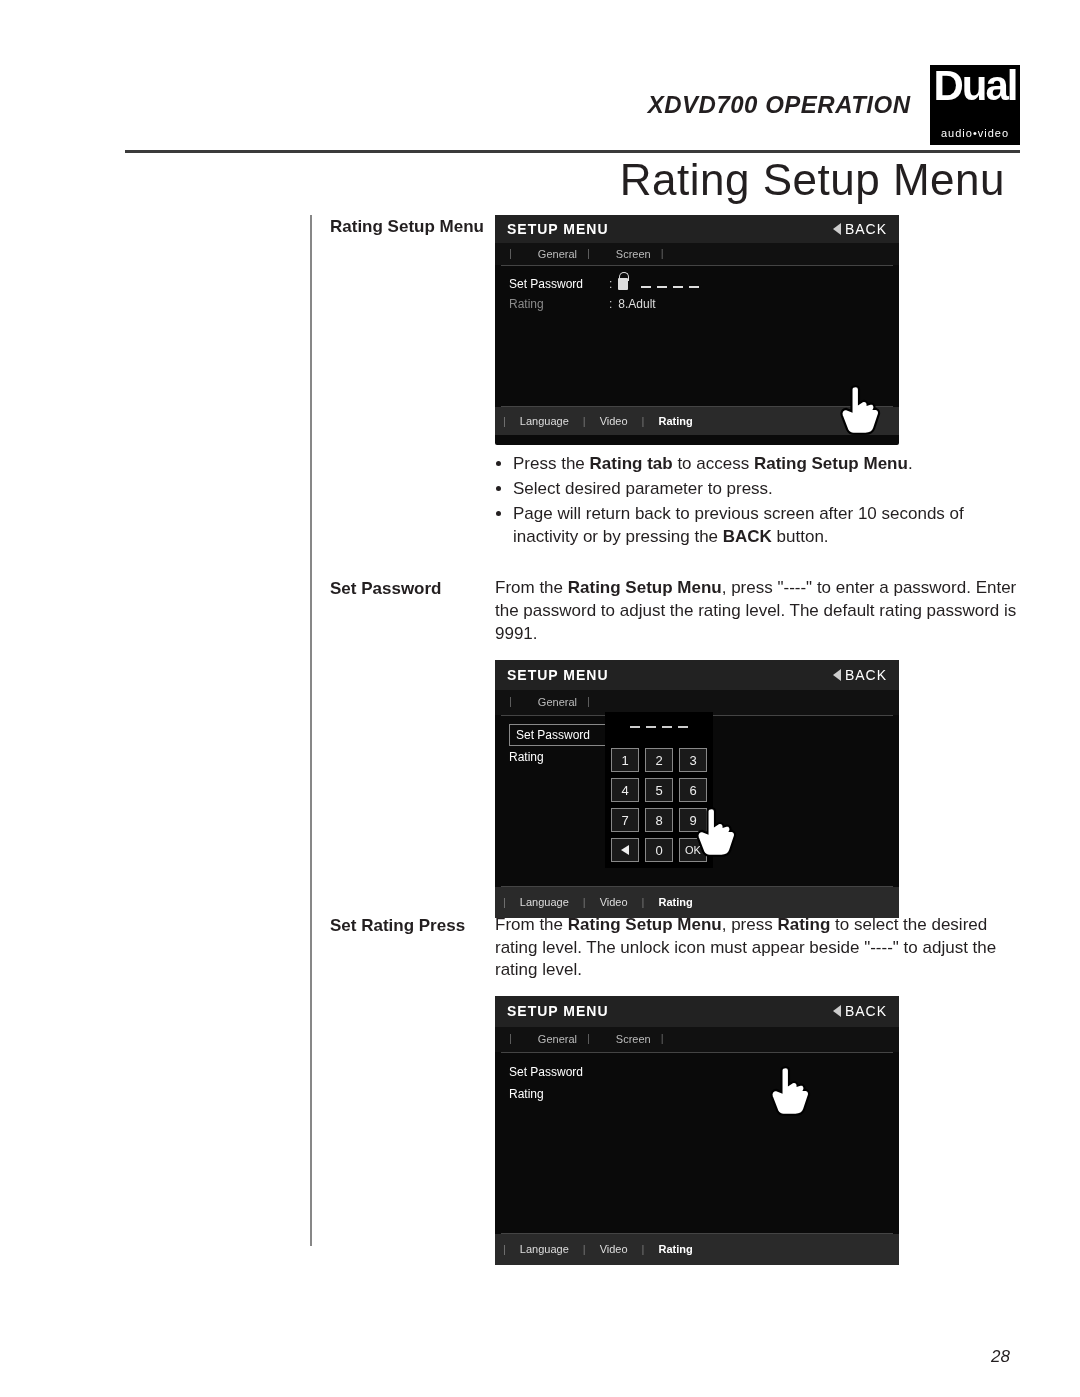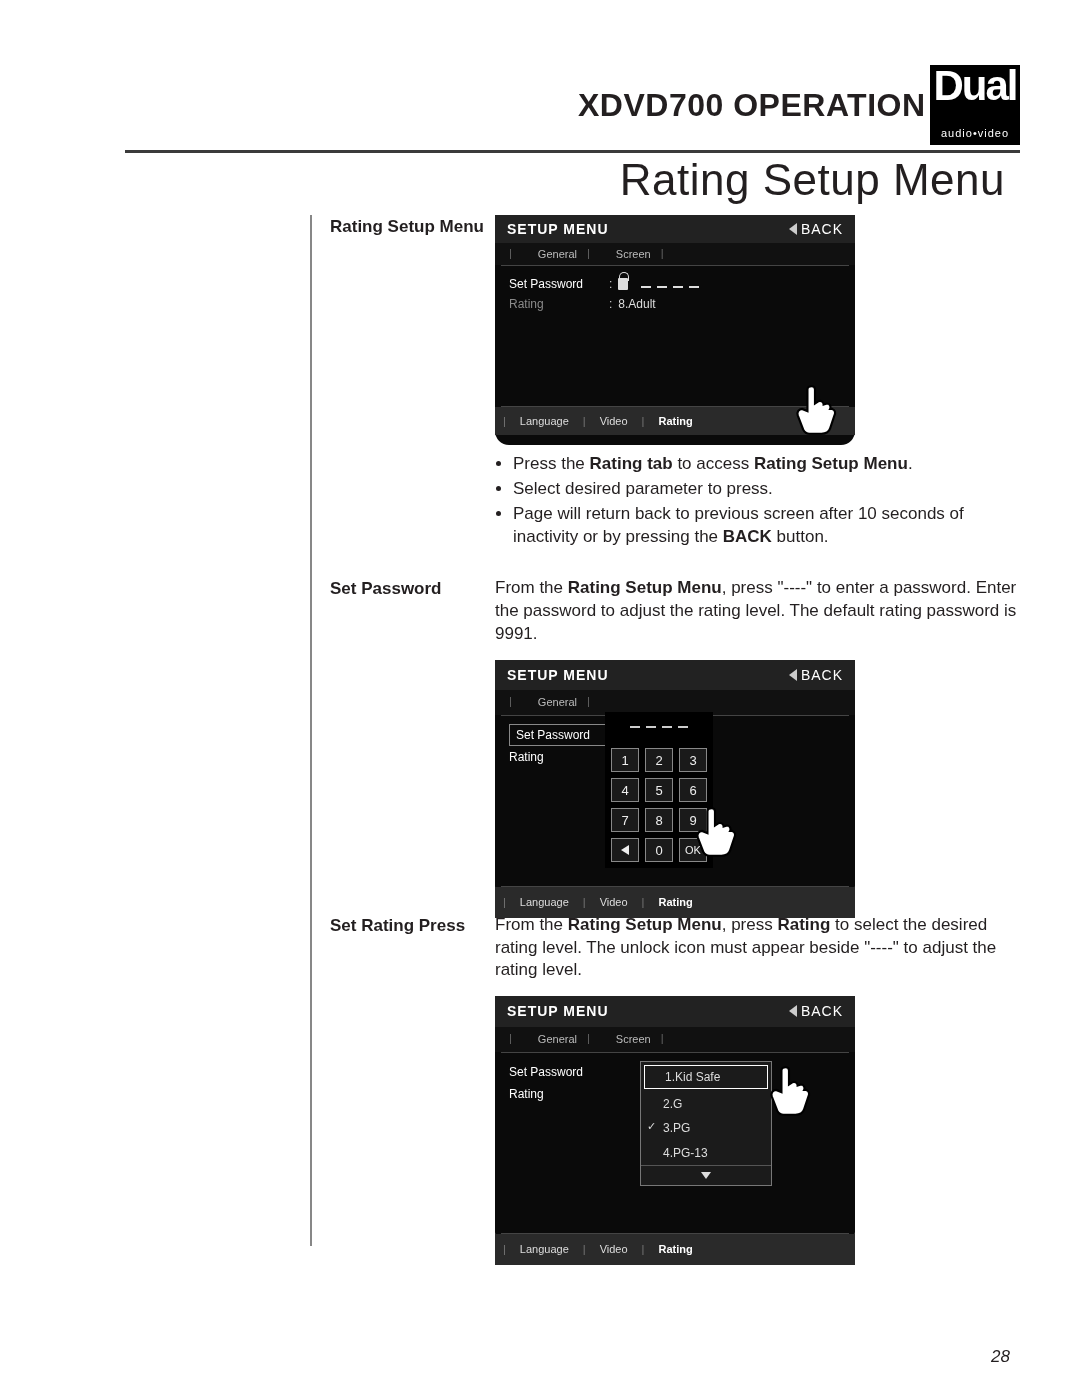--- a/index.html
+++ b/index.html
@@ -8,21 +8,23 @@
     background:#fff; color:#231f20;
     font-family:"Helvetica Neue", Helvetica, Arial, sans-serif;
   }
   
   .hdr {
     position:absolute; left:125px; top:65px; right:60px; height:80px;
     text-align:right;
   }
   .hdr-title {
     display:inline-block; vertical-align:middle;
-    font-size:32px; letter-spacing:.5px; font-weight:600;
+    font-size:24px; letter-spacing:.5px; font-weight:600;
+    margin-right:15px;
+    font-style:italic;
   }
   .hdr-title b { font-weight:800; }
   .brand {
     display:inline-block; vertical-align:middle;
     width:90px; height:80px; background:#000; color:#fff;
     text-align:center; position:relative; font-weight:900;
   }
   .brand-big { font-size:42px; line-height:1; letter-spacing:-2px; }
   .brand-small { font-size:11px; letter-spacing:1px; position:absolute; left:0; right:0; bottom:6px; font-weight:400; }
   .rule { position:absolute; left:125px; right:60px; top:150px; height:3px; background:#3b3b3b; }
@@ -40,23 +42,23 @@
   .rightcol { margin-left:185px; border-left:2px solid #878787; padding-left:18px; }
 
   .side-label { font-weight:700; font-size:17px; padding-top:2px; }
   .bodytxt   { font-size:17px; line-height:1.35; }
   .bodytxt b { font-weight:700; }
   ul.flat { margin:8px 0 14px 0; padding-left:18px; }
   ul.flat li { margin:2px 0; }
 
   
   .screen {
-    width:360px; background:#0a0a0a; color:#fff;
+    width:404px; background:#0a0a0a; color:#fff;
     font-family:"Helvetica Neue", Arial, sans-serif; font-size:12px;
-    position:relative; border-radius:14px; overflow:visible;
+    position:relative; border-radius:2px; overflow:visible;
   }
   .screen .topbar {
     display:flex; justify-content:space-between; align-items:center;
     background:#222; padding:6px 12px; font-size:14px; letter-spacing:1px;
   }
   .screen .topbar .title { font-weight:600; }
   .screen .topbar .back::before{
     content:''; display:inline-block; width:0; height:0;
     border-top:6px solid transparent; border-bottom:6px solid transparent;
     border-right:8px solid #ccc; margin-right:4px; vertical-align:-1px;
@@ -319,27 +321,20 @@
             </div>
             <div class="gridline"></div>
             <div class="body" style="min-height:160px;">
               <div class="kv">
                 <span class="k">Set Password</span>
               </div>
               <div class="kv">
                 <span class="k">Rating</span>
               </div>
 
-              <div class="pop">
-                <div class="opt sel">1.Kid Safe</div>
-                <div class="opt">2.G</div>
-                <div class="opt chk">3.PG</div>
-                <div class="opt">4.PG-13</div>
-                <div class="more"><span></span></div>
-              </div>
             </div>
             <div class="gridline"></div>
             <div class="botbar">
               <span class="sep">|</span>
               <span class="btab">Language</span>
               <span class="sep">|</span>
               <span class="btab">Video</span>
               <span class="sep">|</span>
               <span class="btab sel">Rating</span>
             </div>

